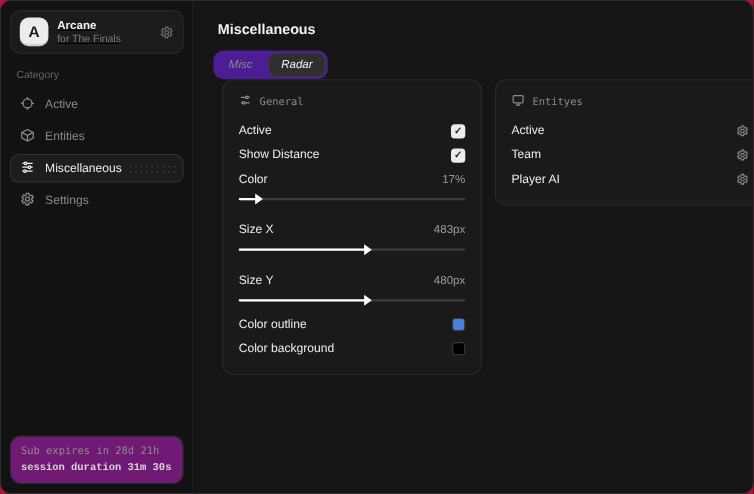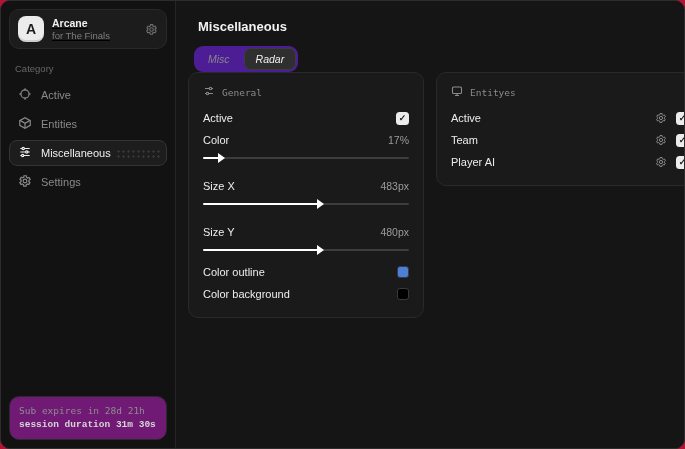--- a/index.html
+++ b/index.html
@@ -65,21 +65,21 @@
   .tab {
     font-size:10.5px; padding:4px 11px; border-radius:7px; color:#8a8a8a;
     cursor:pointer; border:1px solid transparent;
   }
   .tab.active { background:#2f2f2f; border-color:#3c3c3c; color:#f0f0f0; }
   .panels { display:flex; align-items:flex-start; gap:12px; }
   .panel {
     background:#1a1a1a; border:1px solid #292929; border-radius:10px;
     padding:10px 14px 12px 14px;
   }
-  .panel-general { width:236px; }
+  .panel-general { width:236px;margin-left:14px; }
   .panel-entities { width:268px; }
   .panel-header {
     display:flex; align-items:center; gap:7px; color:#8b8b8b;
     font-family:"DejaVu Sans Mono", monospace; font-size:9.5px; margin:2px 0 8px 0;
   }
   .row {
     display:flex; align-items:center; justify-content:space-between; height:22px;
   }
   .row-label { color:#ededed; font-size:11px; }
   .row-value { color:#9b9b9b; font-size:10.5px; }
@@ -204,20 +204,24 @@
             </svg>
           </span>
           <span>General</span>
         </div>
 
         <div class="row">
           <span class="row-label">Active</span>
           <span class="checkbox"></span>
         </div>
 
+        <div class="row">
+          <span class="row-label">Show Distance</span>
+          <span class="checkbox"></span>
+        </div>
 
         <div class="row">
           <span class="row-label">Color</span>
           <span class="row-value">17%</span>
         </div>
         <div class="slider">
           <div class="slider-track"></div>
           <div class="slider-fill" style="width: 8%;"></div>
           <div class="slider-thumb" style="left: 8%;"></div>
         </div>

